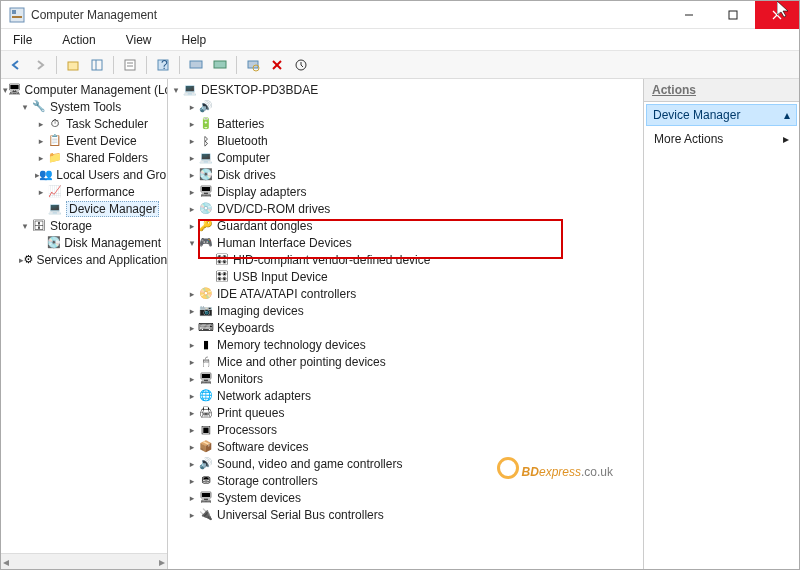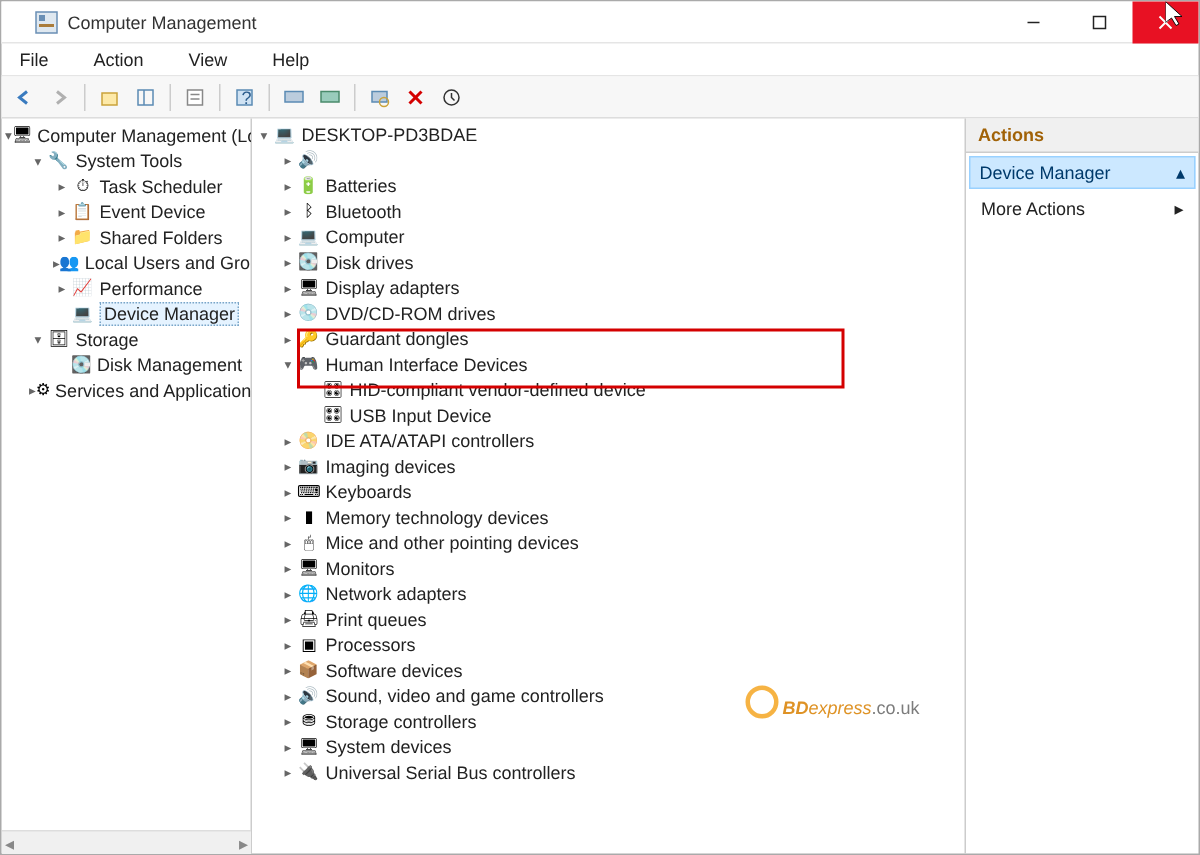--- a/index.html
+++ b/index.html
@@ -1,34 +1,34 @@
 <!DOCTYPE html>
 <html><head>
 <meta charset="utf-8">
 <style>
   * { box-sizing: border-box; font-family: "Segoe UI", Tahoma, sans-serif; font-size: 12px; }
   body { margin: 0; padding: 0; width: 800px; height: 570px; background: #fff; overflow: hidden; }
   .window { width: 800px; height: 570px; border: 1px solid #aaa; display: flex; flex-direction: column; background: #fff; }
-  .titlebar { height: 28px; display: flex; align-items: center; padding-left: 22px; background: #fff; border-bottom: 1px solid #e5e5e5; }
+  .titlebar { height: 28px; display: flex; align-items: center; padding-left: 8px; background: #fff; border-bottom: 1px solid #e5e5e5; }
   .titlebar .appicon { width: 16px; height: 16px; margin-right: 6px; }
   .title { flex: 1; font-size: 12px; color: #333; }
   .winbtns { display: flex; }
   .winbtn { width: 44px; height: 28px; display: flex; align-items: center; justify-content: center; color: #333; }
   .winbtn.close { background: #e81123; color: #fff; position: relative; }
   .cursor { position: absolute; top: 0; left: 22px; pointer-events: none; }
   .menubar { height: 22px; display: flex; align-items: center; padding-left: 4px; border-bottom: 1px solid #e5e5e5; gap: 14px; }
   .menuitem { padding: 2px 8px; color: #222; }
   .toolbar { height: 28px; display: flex; align-items: center; padding-left: 4px; border-bottom: 1px solid #ddd; gap: 2px; background: #f7f7f7; }
   .tbtn { width: 22px; height: 22px; display: flex; align-items: center; justify-content: center; border: 1px solid transparent; }
   .tsep { width: 1px; height: 18px; background: #ccc; margin: 0 3px; }
   .content { flex: 1; display: flex; min-height: 0; }
   .leftpane { width: 167px; border-right: 1px solid #ccc; overflow: auto; padding-top: 2px; position: relative; }
   .centerpane { flex: 1; border-right: 1px solid #ccc; overflow: auto; padding-top: 2px; position: relative; }
   .rightpane { width: 155px; display: flex; flex-direction: column; }
-  .rightheader { background: #f0f0f0; border-bottom: 1px solid #ccc; padding: 4px 8px; font-weight: bold; color: #a16207; }
+  .rightheader { background: #f0f0f0; border-bottom: 1px solid #ccc; padding: 4px 8px; font-weight: bold; color: #737373; text-decoration: underline; }
   .actionsel { background: #cce8ff; border: 1px solid #99d1ff; margin: 2px; padding: 3px 6px; display: flex; justify-content: space-between; align-items: center; color: #003a6b; }
   .actionrow { padding: 4px 10px; display: flex; justify-content: space-between; align-items: center; color: #222; }
   .tree { list-style: none; margin: 0; padding: 0 2px; }
   .tree ul { list-style: none; margin: 0; padding-left: 16px; }
   .node { display: flex; align-items: center; height: 17px; white-space: nowrap; padding-right: 4px; }
   .tw { width: 12px; display: inline-flex; justify-content: center; color: #666; font-size: 9px; }
   .ic { width: 16px; height: 16px; display: inline-flex; align-items: center; justify-content: center; margin-right: 3px; font-size: 11px; }
   .lbl { color: #222; }
   .sel { background: #e5f3ff; border: 1px dotted #7aa5c7; padding: 0 2px; }
   .redbox { border: 2px solid #d40000; position: absolute; }

